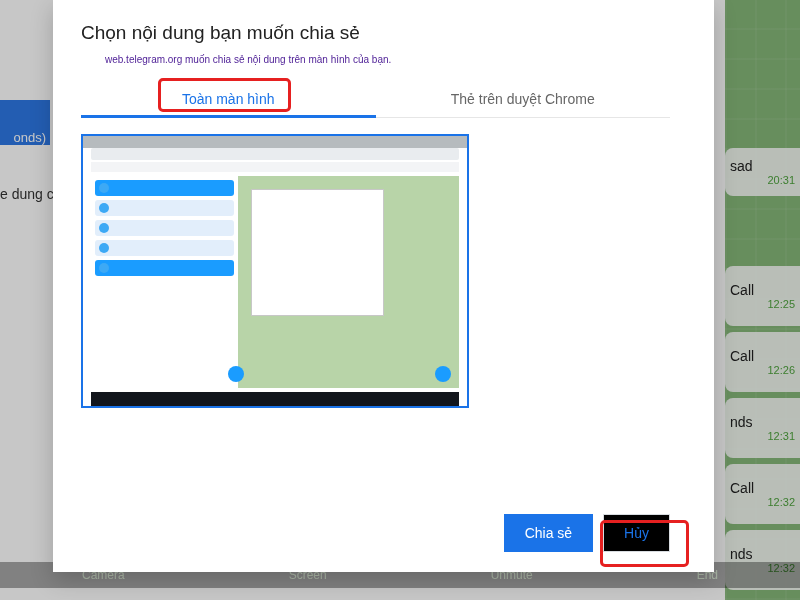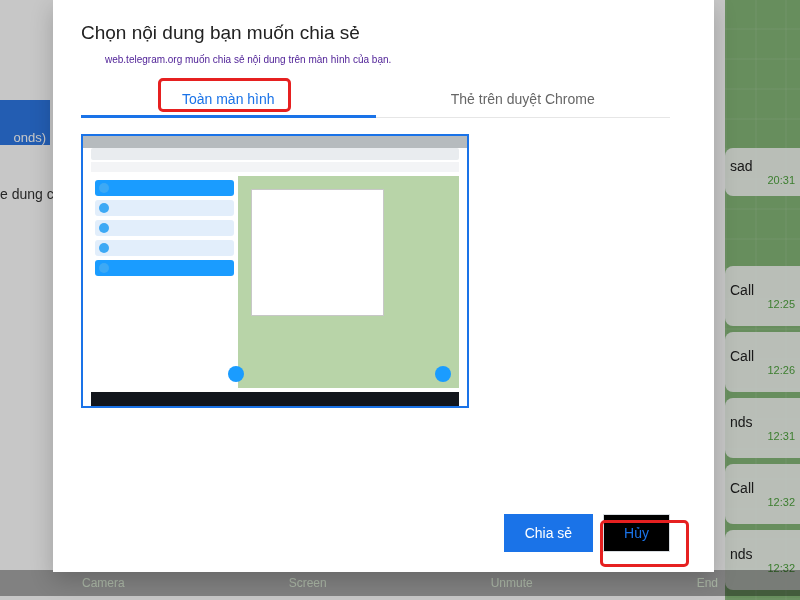--- a/index.html
+++ b/index.html
@@ -26,21 +26,21 @@
     background-color:#85b678;
   }
   .bg-chat { position:absolute; right:0; width:75px; font-size:12px; color:#222; }
   .bg-chat .bubble {
     background: rgba(255,255,255,0.85); border-radius:8px 0 0 8px;
     padding:3px 5px; margin-bottom:6px; height:60px; display:flex; flex-direction:column; justify-content:center;
   }
   .bg-chat .bubble .title { font-size:14px; font-weight:400; }
   .bg-chat .bubble .time { font-size:11px; color:#4fa23e; align-self:flex-end; }
   .bg-bottom-controls {
-    position:absolute; bottom:4px; left:0; right:0; height:26px;
+    position:absolute; bottom:12px; left:0; right:0; height:26px;
     background: rgba(0,0,0,0.35); color:#d9e8d3; font-size:12px;
     display:flex; justify-content:space-around; align-items:center;
   }
 
   
   .overlay { position:absolute; inset:0; background: rgba(0,0,0,0.22); }
   .modal {
     position:absolute; left:53px; top:0; width:661px; height:572px;
     background:#fff; box-shadow:0 8px 22px rgba(0,0,0,0.2);
     padding: 22px 44px 20px 28px; display:flex; flex-direction:column;

